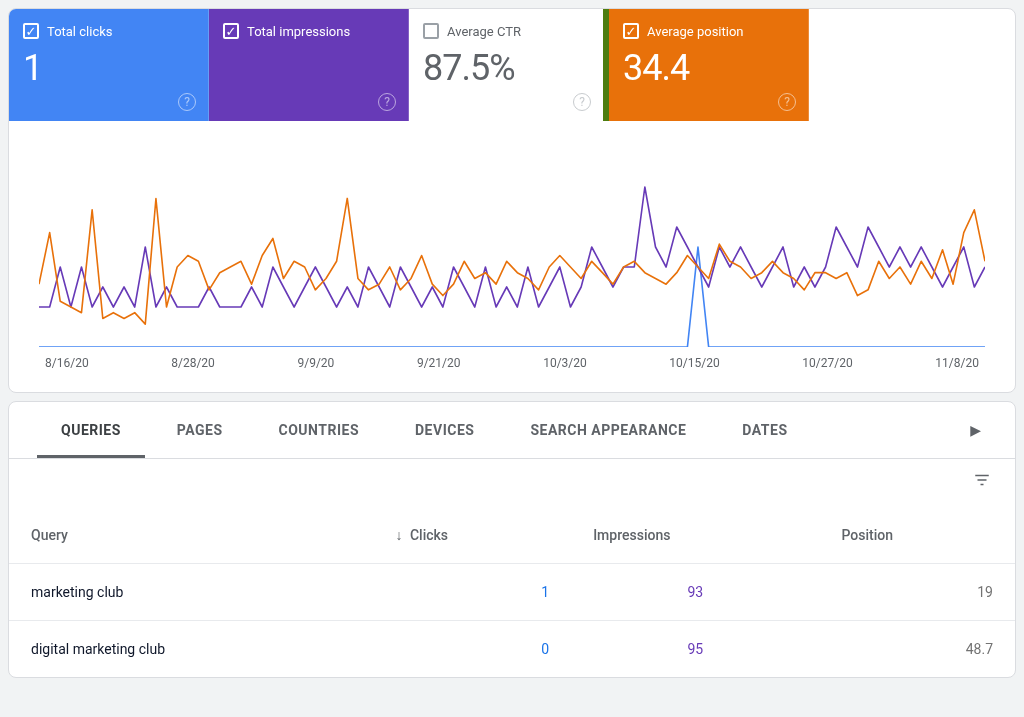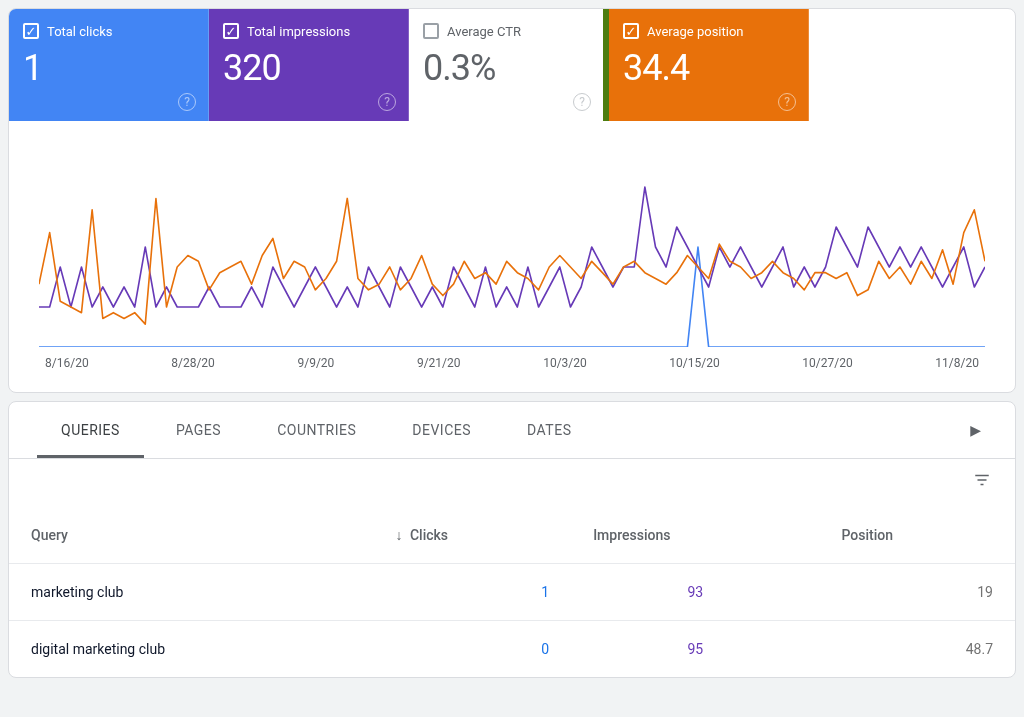--- a/index.html
+++ b/index.html
@@ -52,21 +52,21 @@
 
   
   .chart-wrap { padding: 26px 30px 10px 30px; }
   .chart { width: 100%; height: 200px; }
   .xaxis { display:flex; justify-content:space-between; color:#5f6368;
            font-size:12px; padding: 6px 6px 12px 6px; }
 
   
   .tabs { display:flex; align-items:center; border-bottom:1px solid #dadce0;
           padding: 0 28px; gap: 8px; }
-  .tab { padding: 20px 24px; font-size: 14px; font-weight:400; letter-spacing:.5px;
+  .tab { padding: 20px 24px; font-size: 14px; font-weight:700; letter-spacing:.5px;
          color:#5f6368; cursor:pointer; text-align:center; }
   .tab.active { color:#3c4043; border-bottom:3px solid #5f6368; padding-bottom:17px; }
   .tabs .chev { margin-left:auto; color:#5f6368; font-size:14px; padding:0 6px; cursor:pointer; }
 
   
   .tblbar { display:flex; justify-content:flex-end; padding: 10px 22px 0 22px; }
   .filter-icon { width:22px; height:22px; display:flex; align-items:center;
                  justify-content:center; color:#5f6368; cursor:pointer; }
   .filter-icon svg { width:18px; height:18px; fill:currentColor; }
 
@@ -92,29 +92,28 @@
         <span>Total clicks</span>
       </div>
       <div class="val">1</div>
       <div class="help">?</div>
     </div>
     <div class="metric m-impr">
       <div class="top">
         <span class="chk">✓</span>
         <span>Total impressions</span>
       </div>
-      <div class="val">320</div>
       <div class="help">?</div>
     </div>
     <div class="metric m-ctr">
       <div class="top">
         <span class="chk"></span>
         <span>Average CTR</span>
       </div>
-      <div class="val">0.3%</div>
+      <div class="val">87.5%</div>
       <div class="help">?</div>
     </div>
     <div class="metric m-pos">
       <div class="top">
         <span class="chk">✓</span>
         <span>Average position</span>
       </div>
       <div class="val">34.4</div>
       <div class="help">?</div>
     </div>
@@ -139,20 +138,21 @@
   </div>
 </div>
 
 <div class="card">
   <div class="tabs" id="tabs">
 
     <span class="tab active">QUERIES</span>
       <span class="tab">PAGES</span>
       <span class="tab">COUNTRIES</span>
       <span class="tab">DEVICES</span>
+      <span class="tab">SEARCH APPEARANCE</span>
       <span class="tab">DATES</span>
       <span class="chev">▶</span>
   </div>
 
   <div class="tblbar">
     <span class="filter-icon">
       <svg viewBox="0 0 24 24">
           <path d="M3 5h18v2H3V5zm3 6h12v2H6v-2zm4 6h4v2h-4v-2z"></path>
         </svg>
     </span>

